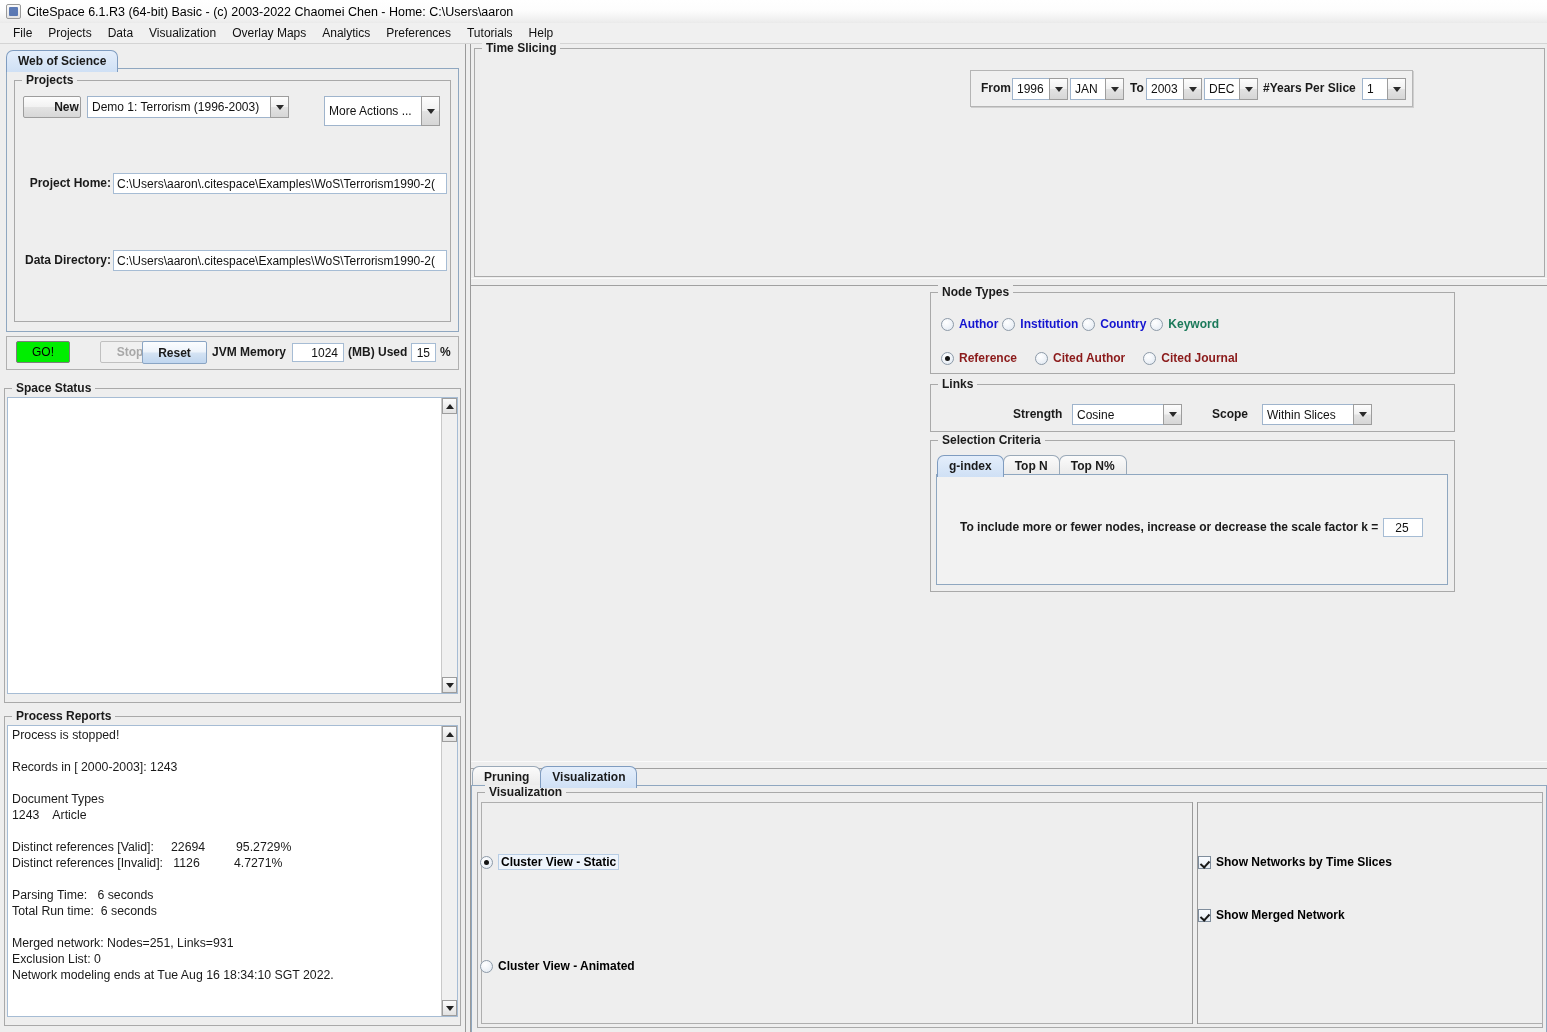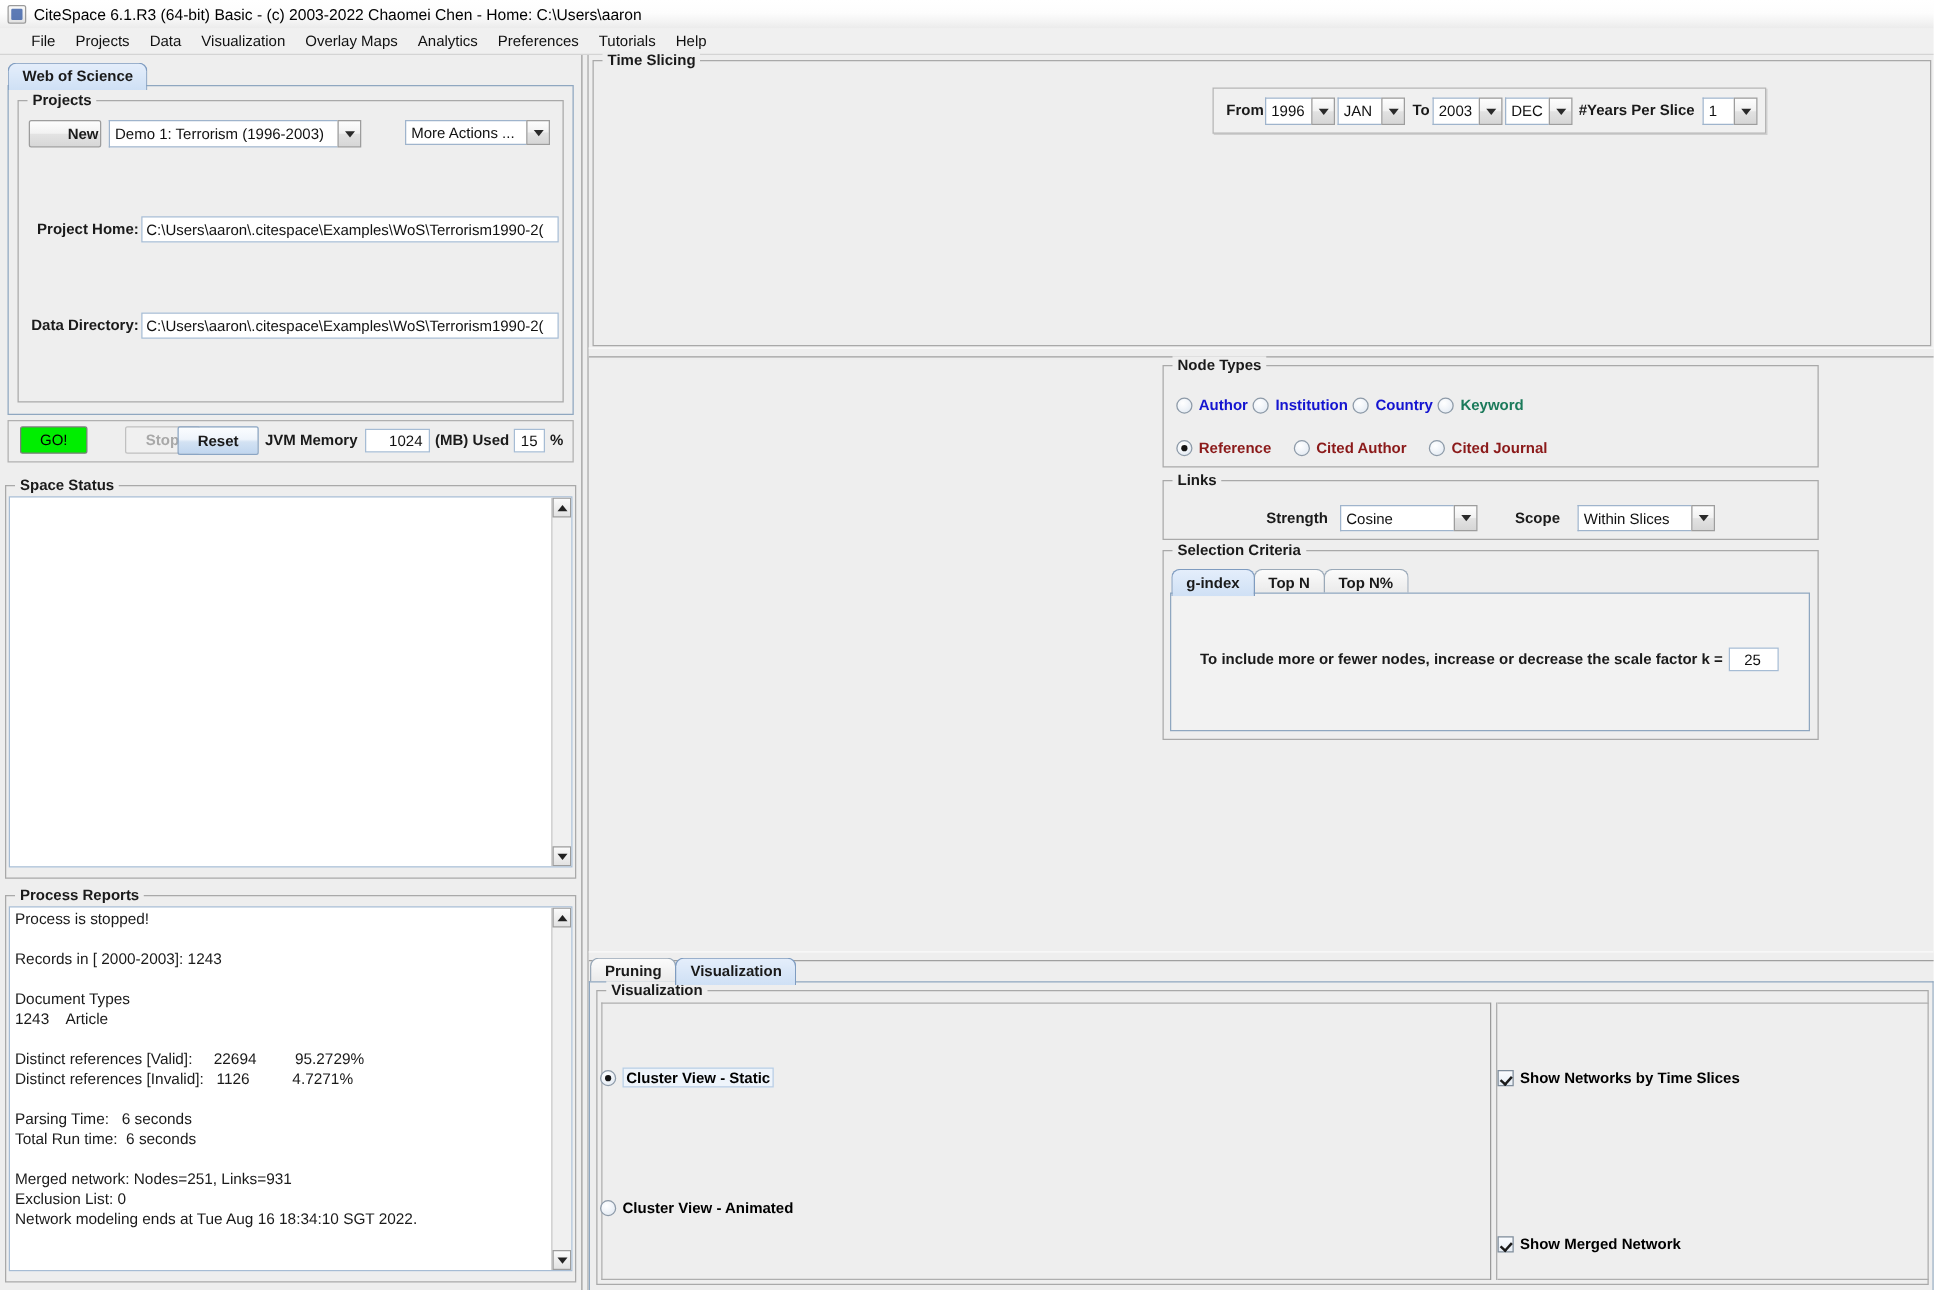--- a/index.html
+++ b/index.html
@@ -60,21 +60,21 @@
   
   .menubar {
     position: absolute;
     left: 0; top: 23px;
     width: 1547px; height: 21px;
     background: #f0f0f0;
     border-bottom: 1px solid #d4d4d4;
     display: flex;
     align-items: center;
     box-sizing: border-box;
-    padding-left: 17px;
+    padding-left: 5px;
   }
   .menu-item {
     padding: 2px 8px;
     font-size: 12px;
     font-weight: normal;
     color: #101010;
     white-space: nowrap;
     cursor: default;
   }
 
@@ -337,21 +337,21 @@
     <span class="tb-label">Projects</span>
   </div>
 
   <div class="btn" style="position:absolute;left:23px;top:96px;width:58px;height:22px;padding-left:29px;">New</div>
 
   <div class="combo" style="position:absolute;left:87px;top:96px;width:202px;height:22px;">
     <div class="cval">Demo 1: Terrorism (1996-2003)</div>
     <div class="carrow"></div>
   </div>
 
-  <div class="combo" style="position:absolute;left:324px;top:96px;width:116px;height:20px;">
+  <div class="combo" style="position:absolute;left:324px;top:96px;width:116px;height:30px;">
     <div class="cval">More Actions ...</div>
     <div class="carrow"></div>
   </div>
 
   <div style="position:absolute;left:25px;top:176px;width:86px;height:16px;font-size:12px;font-weight:bold;text-align:right;color:#1a1a1a;">Project Home:</div>
   <div class="txt" style="position:absolute;left:113px;top:173px;width:334px;height:21px;">C:\Users\aaron\.citespace\Examples\WoS\Terrorism1990-2(</div>
 
   <div style="position:absolute;left:18px;top:253px;width:93px;height:16px;font-size:12px;font-weight:bold;text-align:right;color:#1a1a1a;">Data Directory:</div>
   <div class="txt" style="position:absolute;left:113px;top:250px;width:334px;height:21px;">C:\Users\aaron\.citespace\Examples\WoS\Terrorism1990-2(</div>
 
@@ -536,18 +536,18 @@
   </div>
   <div class="opt" style="position:absolute;left:480px;top:959px;">
     <span class="radio"></span>
     <span>Cluster View - Animated</span>
   </div>
 
   <div class="opt" style="position:absolute;left:1198px;top:855px;">
     <span class="check on"></span>
     <span>Show Networks by Time Slices</span>
   </div>
-  <div class="opt" style="position:absolute;left:1198px;top:988px;">
+  <div class="opt" style="position:absolute;left:1198px;top:908px;">
     <span class="check on"></span>
     <span>Show Merged Network</span>
   </div>
 
 </div>
 
 </body></html>

